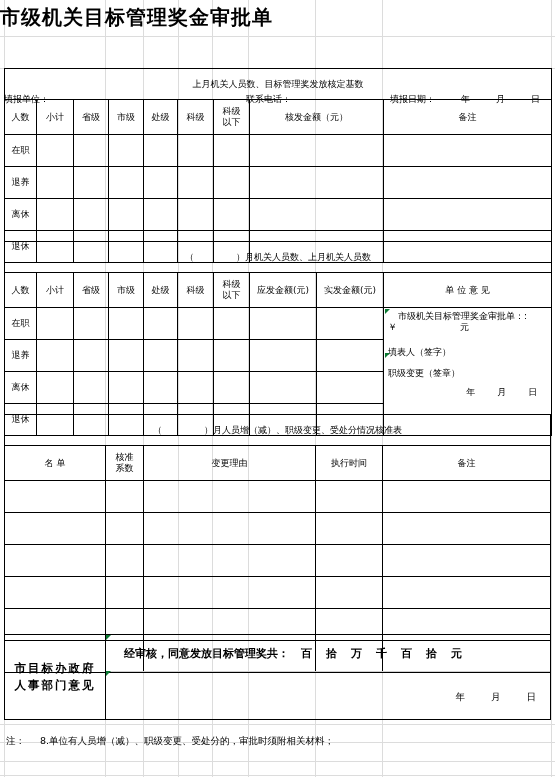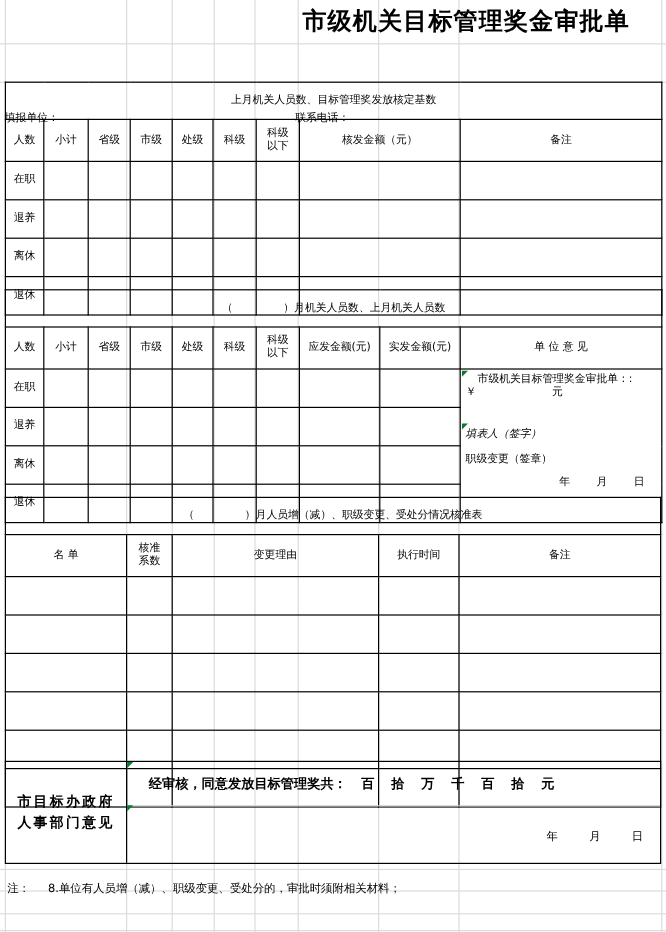--- a/index.html
+++ b/index.html
@@ -41,21 +41,21 @@
     right: 0;
     height: 1px;
     background: #dcdcdc;
   }
 
   .title {
     position: absolute;
     left: 0;
     top: 4px;
     width: 525px;
-    text-align: right;
+    text-align: left;
     font-family: "DejaVu Serif", "Liberation Serif", serif;
     font-weight: bold;
     font-size: 20px;
     letter-spacing: 1px;
     color: #000;
   }
 
   .meta-row {
     position: absolute;
     left: 0;
@@ -249,20 +249,23 @@
     <div class="gl-h" style="top:742px"></div>
     <div class="gl-h" style="top:761px"></div>
     <div class="gl-h" style="top:775px"></div>
   </div>
 
   <div class="title">市级机关目标管理奖金审批单</div>
 
   <div class="meta-row">
     <span class="meta-item" style="left:4px; top:4px;">填报单位：</span>
     <span class="meta-item" style="left:246px; top:4px;">联系电话：</span>
+    <span class="meta-item ymd" style="left:390px; top:4px;">
+      <span>填报日期：</span><span class="g1">年</span><span class="g2">月</span><span class="g3">日</span>
+    </span>
   </div>
 
   <div class="block" style="top:68px;">
     <table class="grid">
       <colgroup>
         <col style="width:32px">
           <col style="width:37px">
           <col style="width:35px">
         <col style="width:35px">
           <col style="width:34px">
@@ -372,21 +375,21 @@
         <td></td>
         <td></td>
         <td></td>
         <td></td>
         <td></td>
         <td class="opinion-cell" rowspan="4">
           <span class="sig-mark" style="left:1px; top:1px;"></span>
           <span class="op-line op-sum">市级机关目标管理奖金审批单：:</span>
           <span class="op-yuan"><span class="y-sym">￥</span><span>元</span></span>
           <span class="sig-mark" style="left:1px; top:45px;"></span>
-          <span class="op-line" style="margin-top:24px;font-style:italic;">填表人（签字）</span>
+          <span class="op-line" style="margin-top:14px;">填表人（签字）</span>
           <span class="op-line" style="margin-top:10px;">职级变更（签章）</span>
           <span class="op-date" style="margin-top:8px;"><span>年</span><span class="g">月</span><span class="g">日</span></span>
         </td>
       </tr>
       <tr class="datarow">
         <td>退养</td>
         <td></td>
         <td></td>
         <td></td>
         <td></td>

